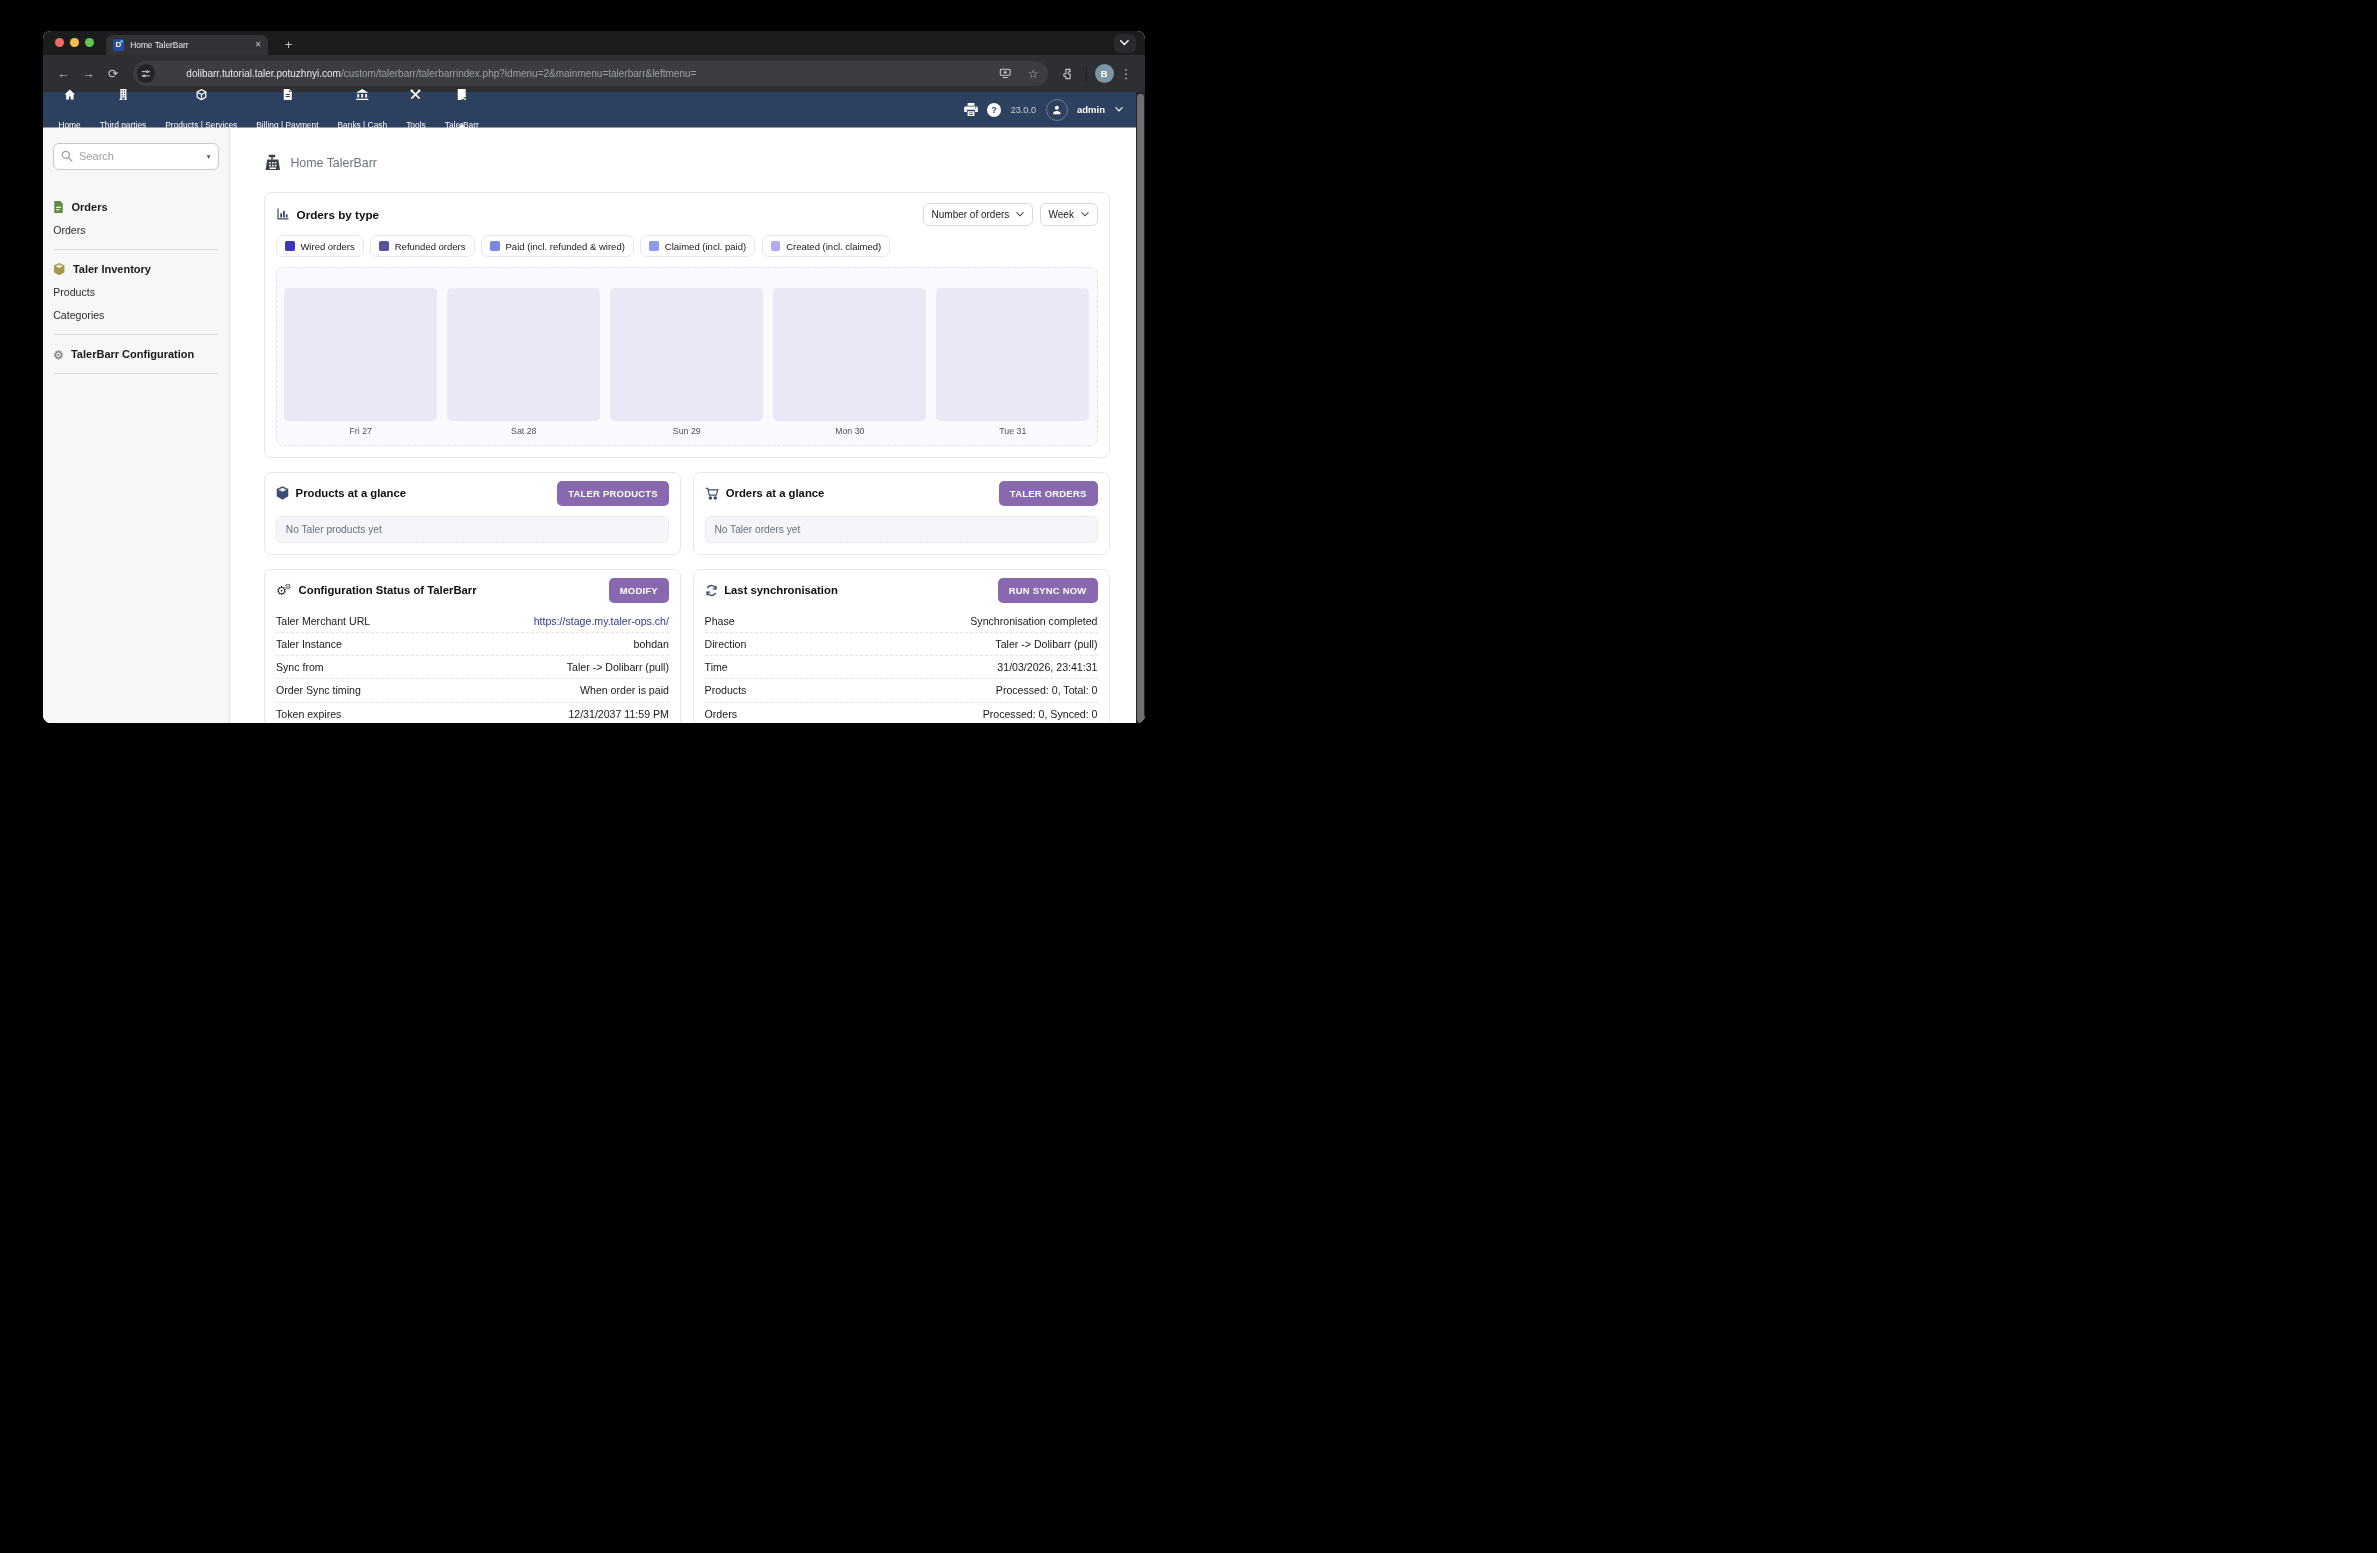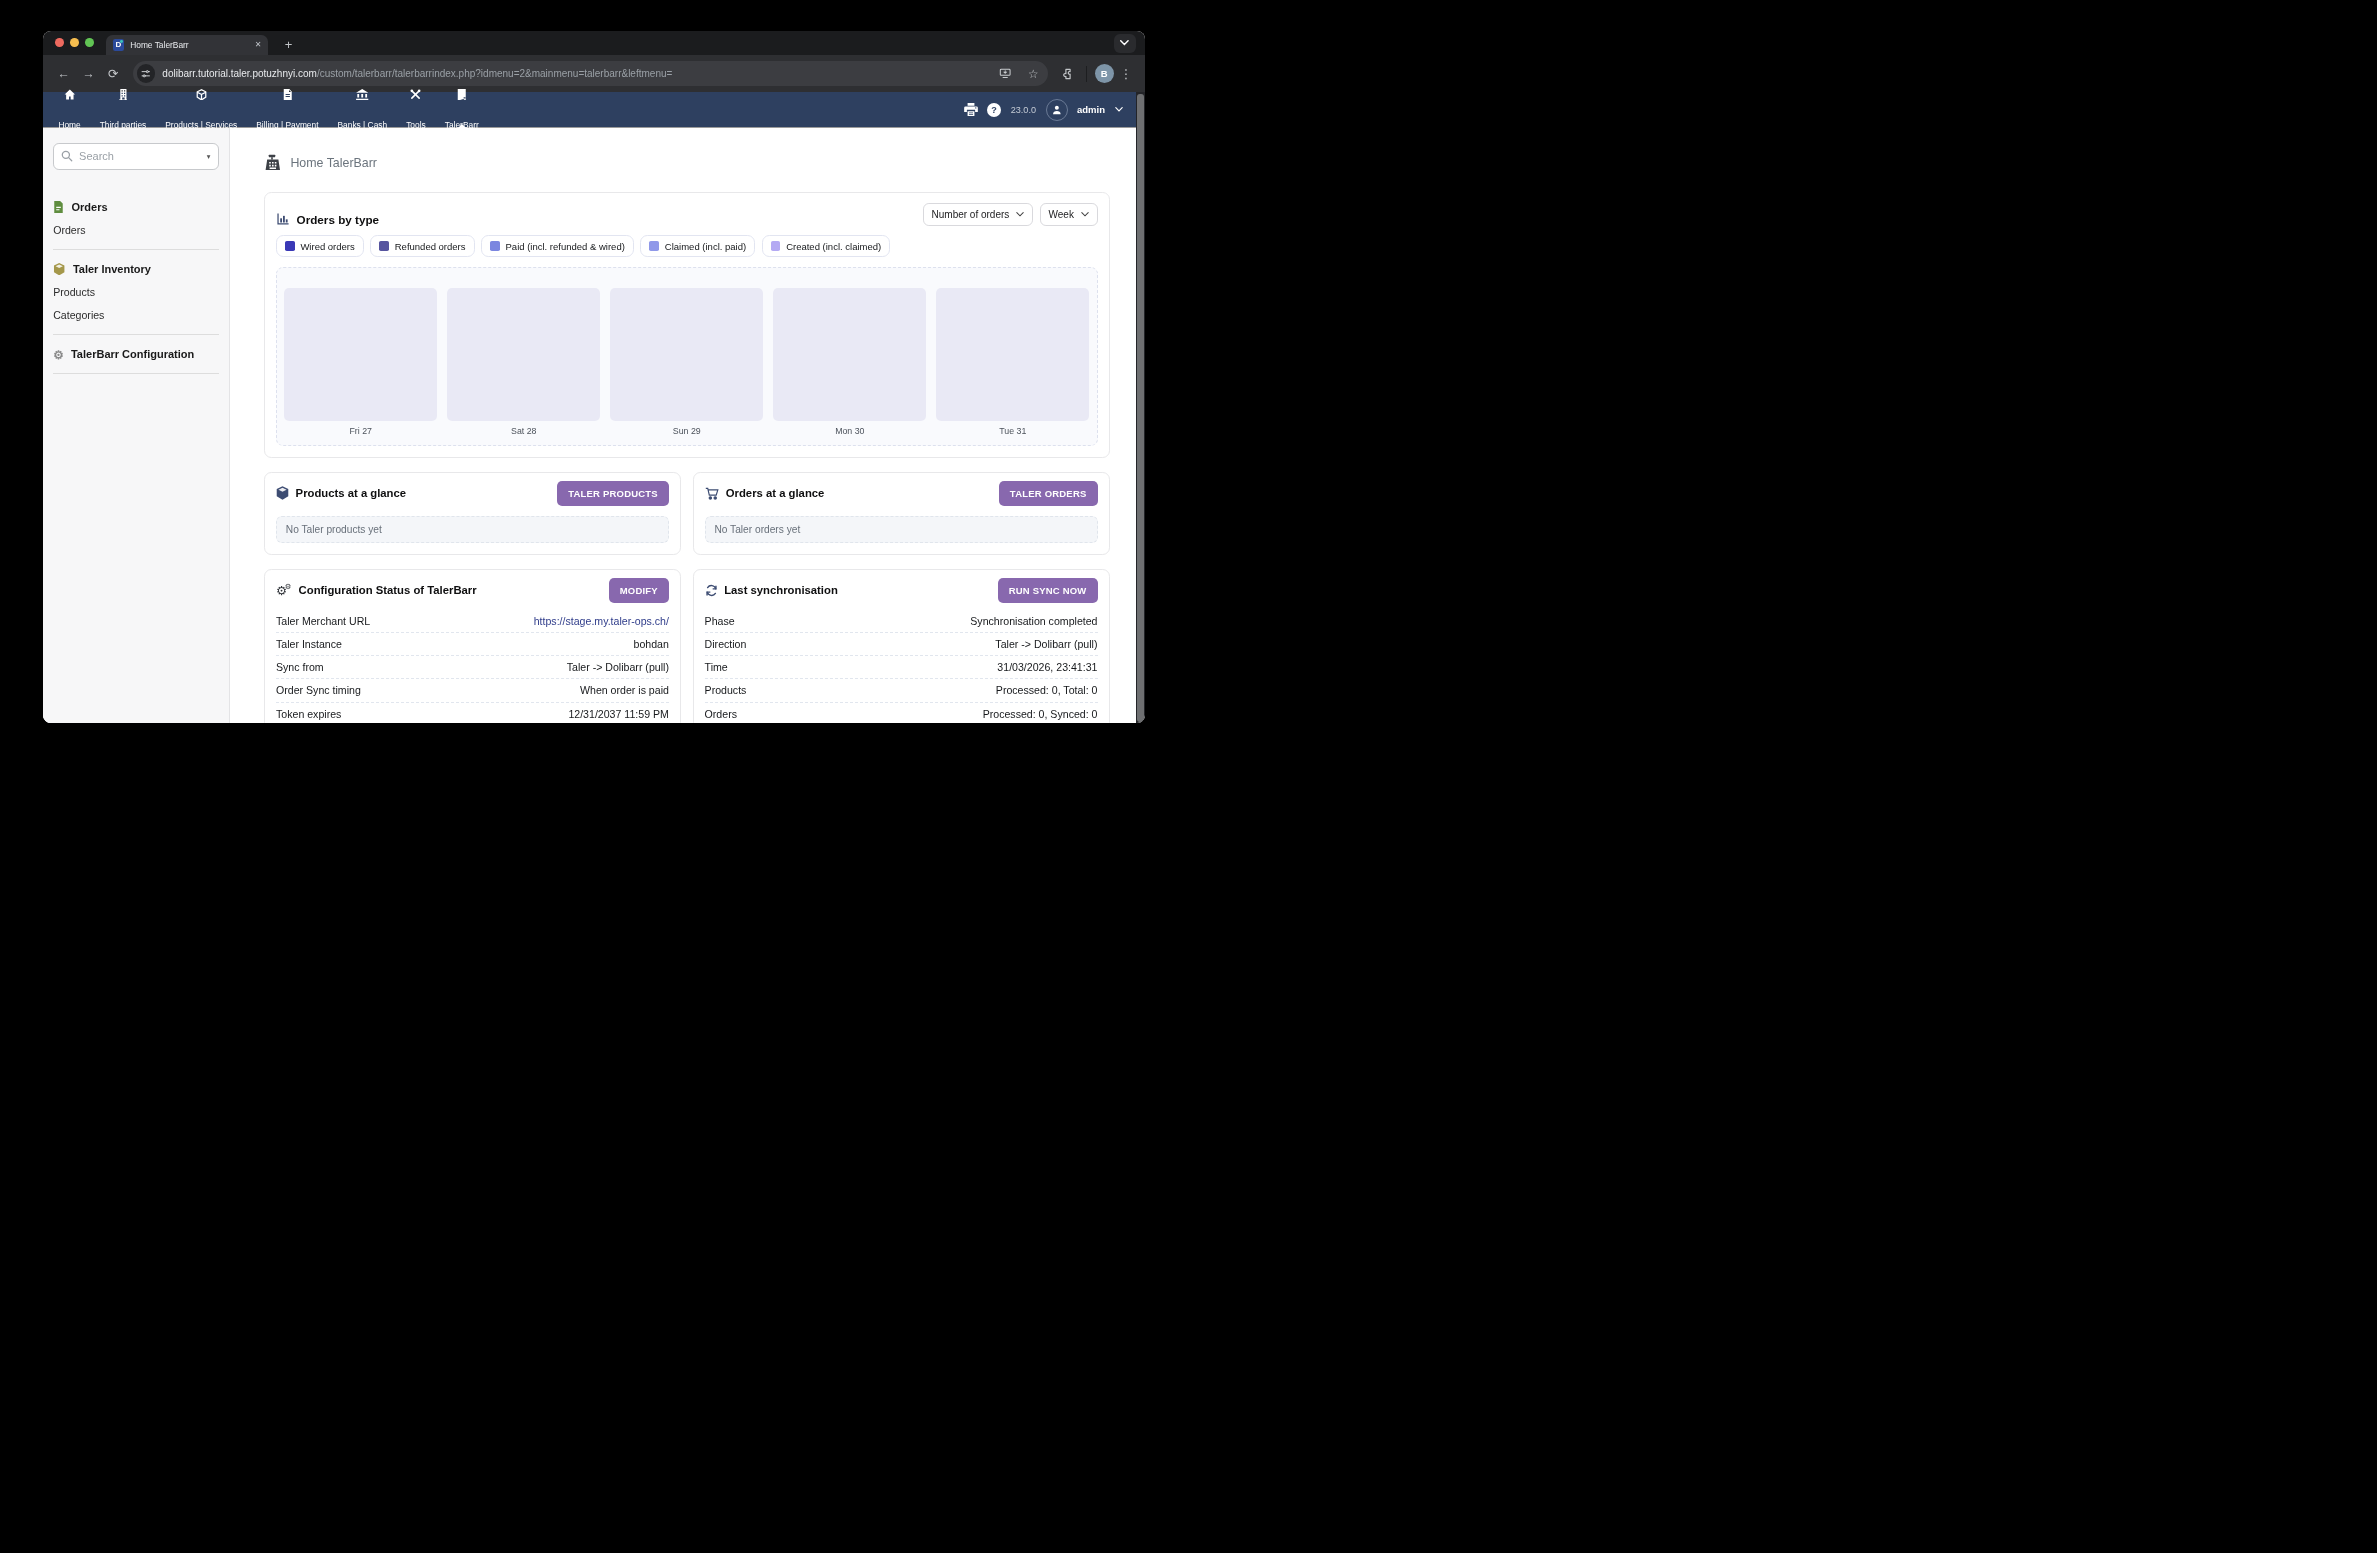--- a/index.html
+++ b/index.html
@@ -28,21 +28,21 @@
   .win-chevron { position:absolute; right:9.5px; top:2.9px; width:22px; height:19px; background:#2a2b2e; border-radius:5.9px;
                  display:flex; align-items:center; justify-content:center; }
 
   
   .toolbar { height:37px; background:#2e2f32; display:flex; align-items:center; padding:0 9.5px; gap:2.9px; flex:0 0 auto; }
   .tbtn { width:22px; height:22px; display:flex; align-items:center; justify-content:center; color:#c3c6c9; font-size:12.4px; }
   .omnibox { flex:1; height:25px; background:#3c3d41; border-radius:12.4px; display:flex; align-items:center;
              gap:7.3px; padding:0 4.4px 0 3.7px; margin:0 5.9px; min-width:0; }
   .tune-circle { width:18.3px; height:18.3px; border-radius:50%; background:#232427; color:#d2d5d8;
                  display:flex; align-items:center; justify-content:center; flex:0 0 auto; }
-  .urltext { flex:1; font-size:10px; white-space:nowrap; overflow:hidden; text-overflow:ellipsis; }
+  .urltext { flex:1; font-size:10px; white-space:nowrap; overflow:hidden; text-overflow:ellipsis;margin-left:24px; }
   .url-host { color:#e8eaed; } .url-path { color:#9aa0a6; }
   .pill-ic { width:20.5px; height:20.5px; display:flex; align-items:center; justify-content:center; color:#c8cbce; font-size:11.7px; flex:0 0 auto; }
   .sep { width:1.5px; height:16px; background:#1d1e20; margin:0 4.4px; }
   .avatar-b { width:19px; height:19px; border-radius:50%; background:#7e95a8; color:#fff; font-size:9.5px; font-weight:bold;
               display:flex; align-items:center; justify-content:center; }
   .kebab { color:#c8cbce; font-size:12.4px; width:19px; text-align:center; }
 
   
   .page { flex:1; display:flex; min-height:0; background:#fff; }
   .page-col { flex:1; display:flex; flex-direction:column; min-width:0; }
@@ -76,21 +76,21 @@
   .side-sections { margin-top:31px; padding:0 10.2px; }
   .side-head { display:flex; align-items:center; gap:7.3px; font-size:11px; font-weight:bold; color:#191919; }
   .side-item { margin-top:11px; font-size:10.6px; color:#2c2c2c; cursor:default; }
   .side-div { border:0; border-top:0.7px solid #ddd; margin:13px 0; }
 
   
   .main { flex:1; padding:0 26px 0 34px; min-width:0; }
   .page-title { margin-top:26px; display:flex; align-items:center; gap:8.8px; font-size:12.4px; color:#6b747d; }
   .card { border:0.7px solid #e8e8ea; border-radius:7.3px; background:#fff; }
   .card-chart { margin-top:20.5px; padding:9.5px 11px 11px; }
-  .chart-head { display:flex; align-items:flex-end; gap:6.6px; }
+  .chart-head { display:flex; align-items:center; gap:6.6px; }
   .chart-title { font-size:11.7px; font-weight:bold; color:#0f0f10; }
   .selects { margin-left:auto; display:flex; gap:6.6px; }
   .select-pill { display:flex; align-items:center; gap:6.6px; border:0.7px solid #d9d9dd; border-radius:5.9px;
                  padding:5.1px 8px; font-size:10px; color:#1c1c1e; background:#fff; cursor:default; }
   .legend { display:flex; gap:6.6px; margin-top:9.5px; flex-wrap:wrap; }
   .chip { display:flex; align-items:center; gap:5.9px; border:0.7px solid #e2e5f1; border-radius:7.3px;
           padding:4.4px 8px; font-size:9.5px; color:#16181b; background:#fff; }
   .swatch { width:9.5px; height:9.5px; border-radius:1.8px; flex:0 0 auto; }
   .chartbox { margin-top:9.5px; border:1.5px dashed #dde1ee; border-radius:7.3px; background:#f9fafd;
               height:179px; display:flex; padding:20px 2.2px 0; }

